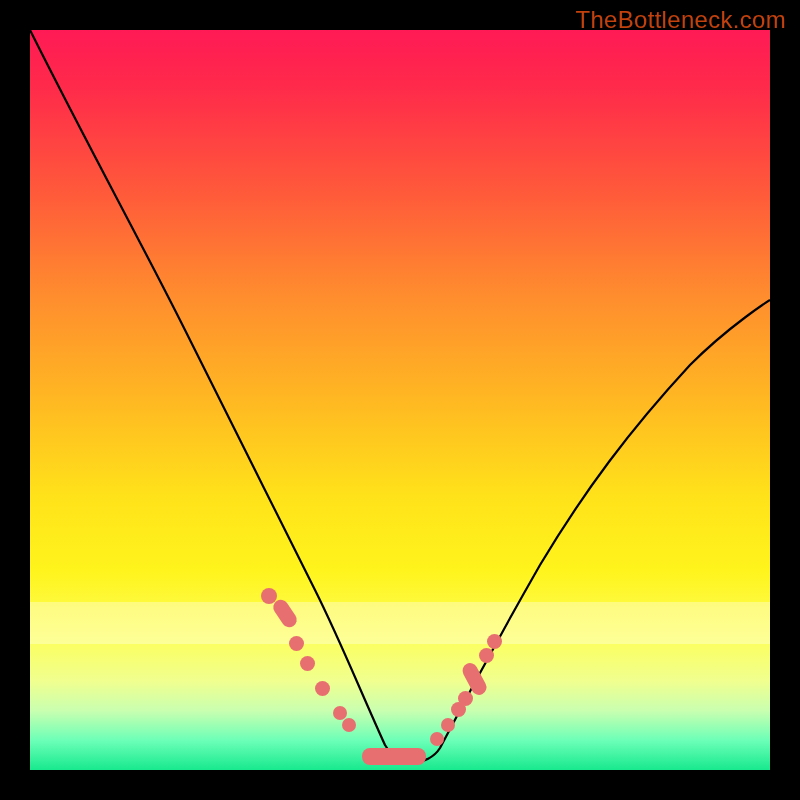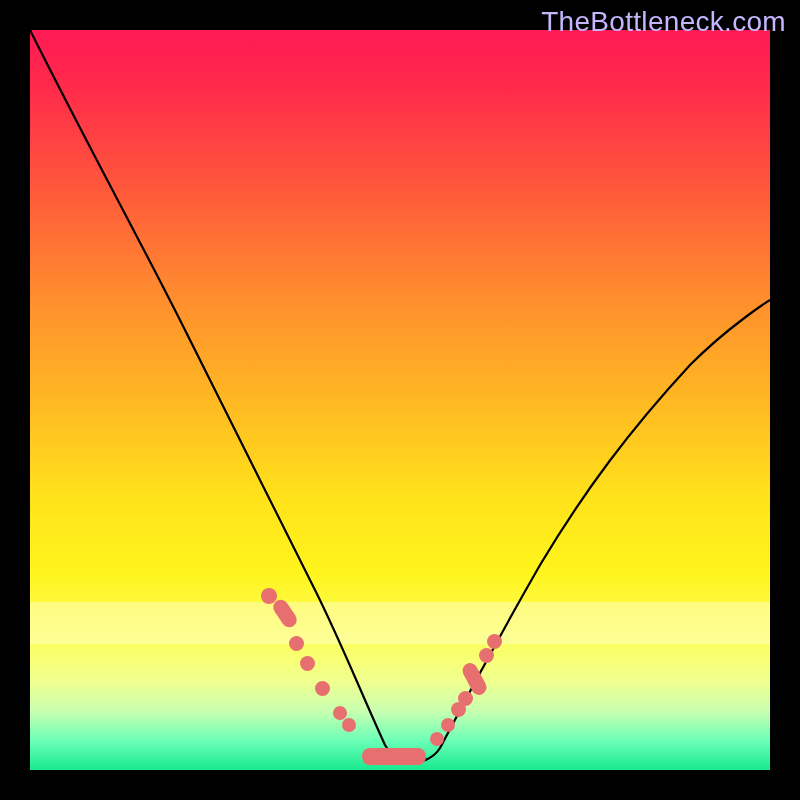--- a/index.html
+++ b/index.html
@@ -50,22 +50,22 @@
   .pale-band {
     position: absolute;
     left: 0;
     right: 0;
     background: rgba(255, 255, 255, 0.35);
   }
   .watermark {
     position: absolute;
     top: 6px;
     right: 14px;
-    color: #c4b5fd;
-    font-size: 28px;
+    color: #c2410c;
+    font-size: 24px;
     font-weight: 500;
     letter-spacing: 0.3px;
     text-align: right;
   }
   svg.curve {
     position: absolute;
     inset: 0;
   }
   .dot {
     position: absolute;

